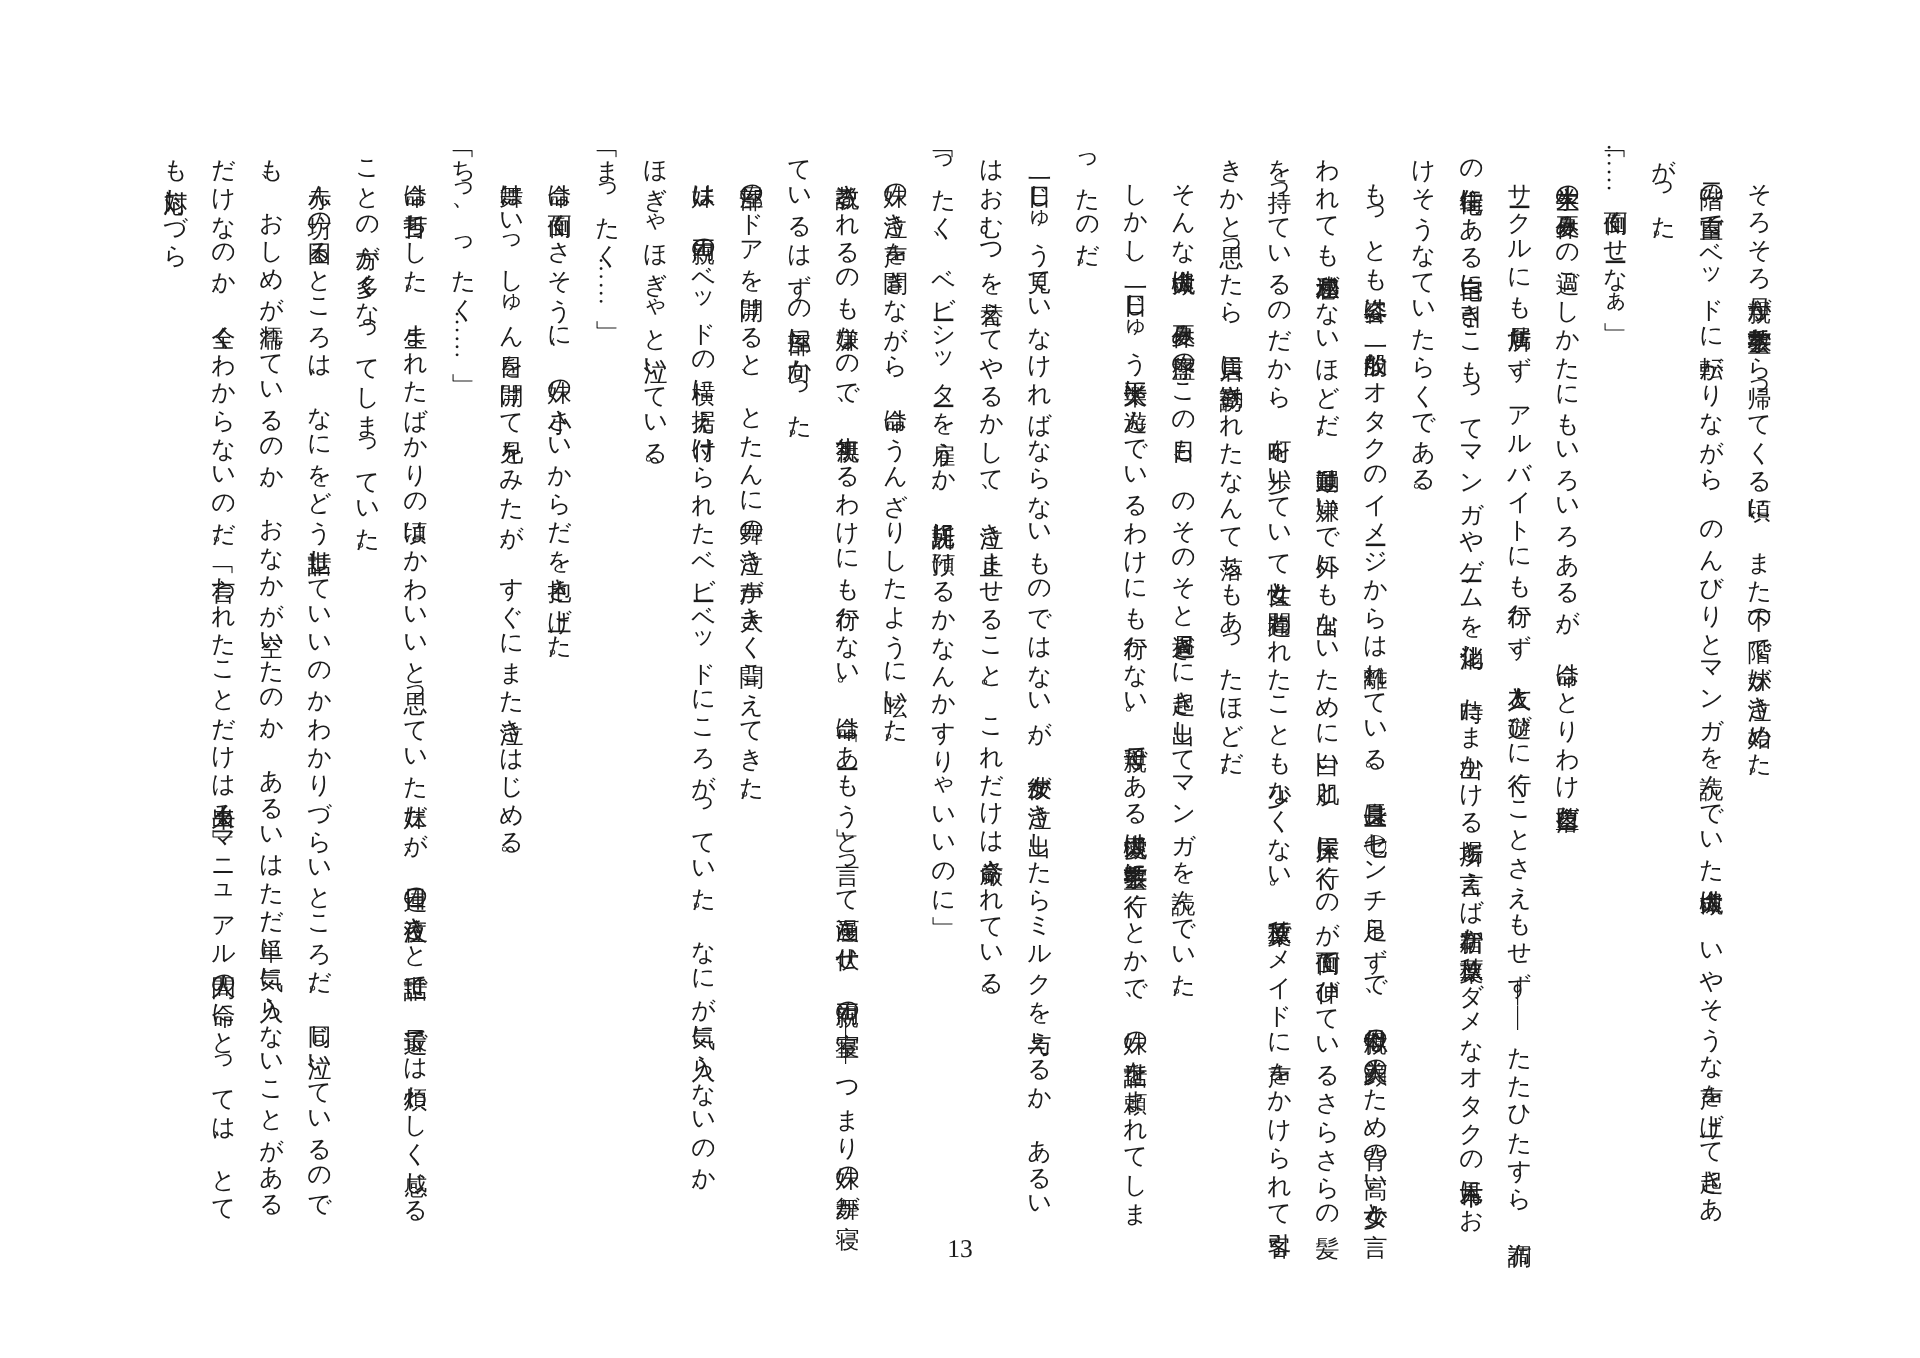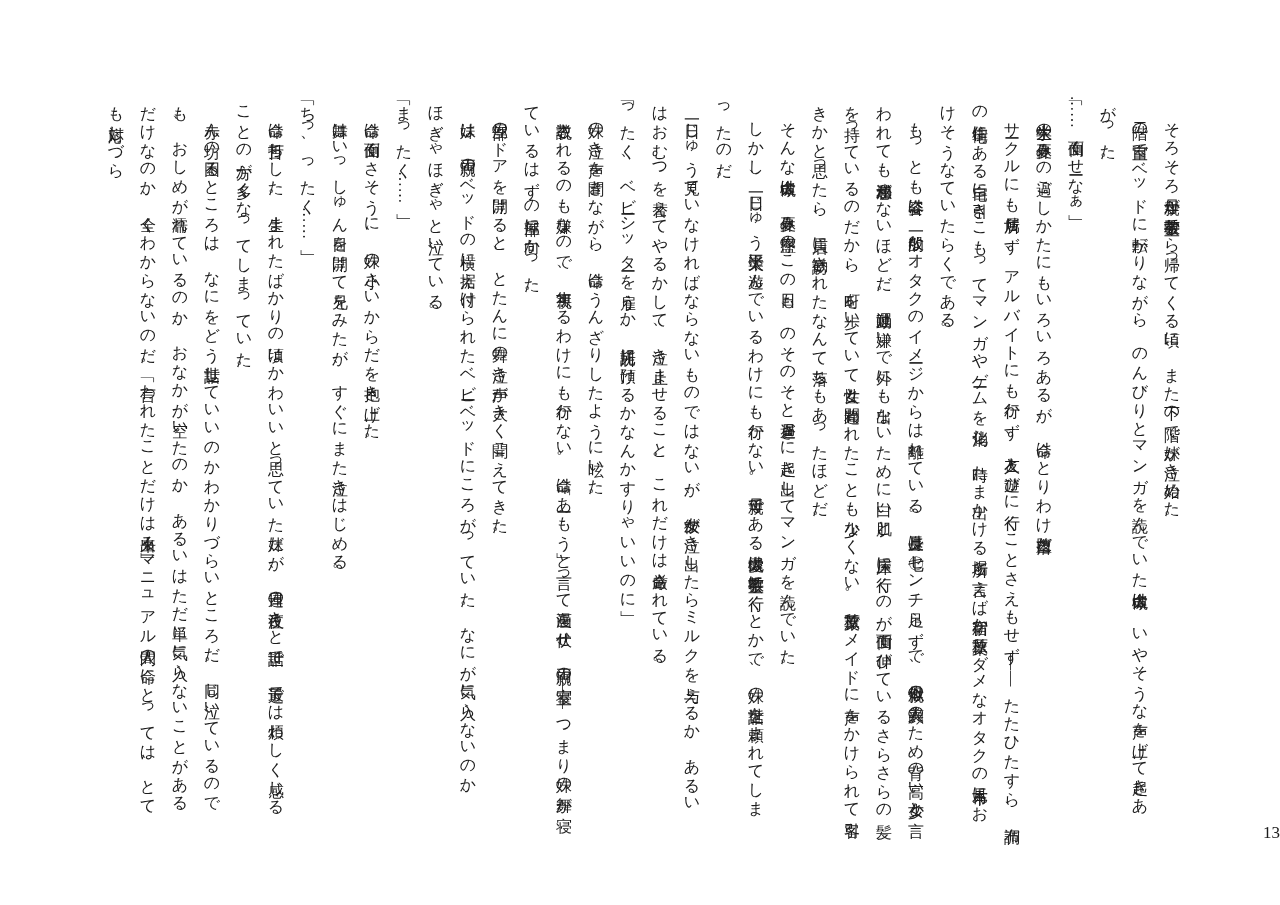--- a/index.html
+++ b/index.html
@@ -38,21 +38,21 @@
     padding: 0;
   }
   .text-block p.indent {
     text-indent: 1em;
   }
   .page-number {
     position: absolute;
     bottom: 62px;
     left: 0;
     width: 100%;
-    text-align: right;
+    text-align: center;
     font-size: 17px;
     color: #1c1c1c;
   }
 </style>
 </head>
 <body>
 
 <div class="page">
   <div class="text-block">
 

